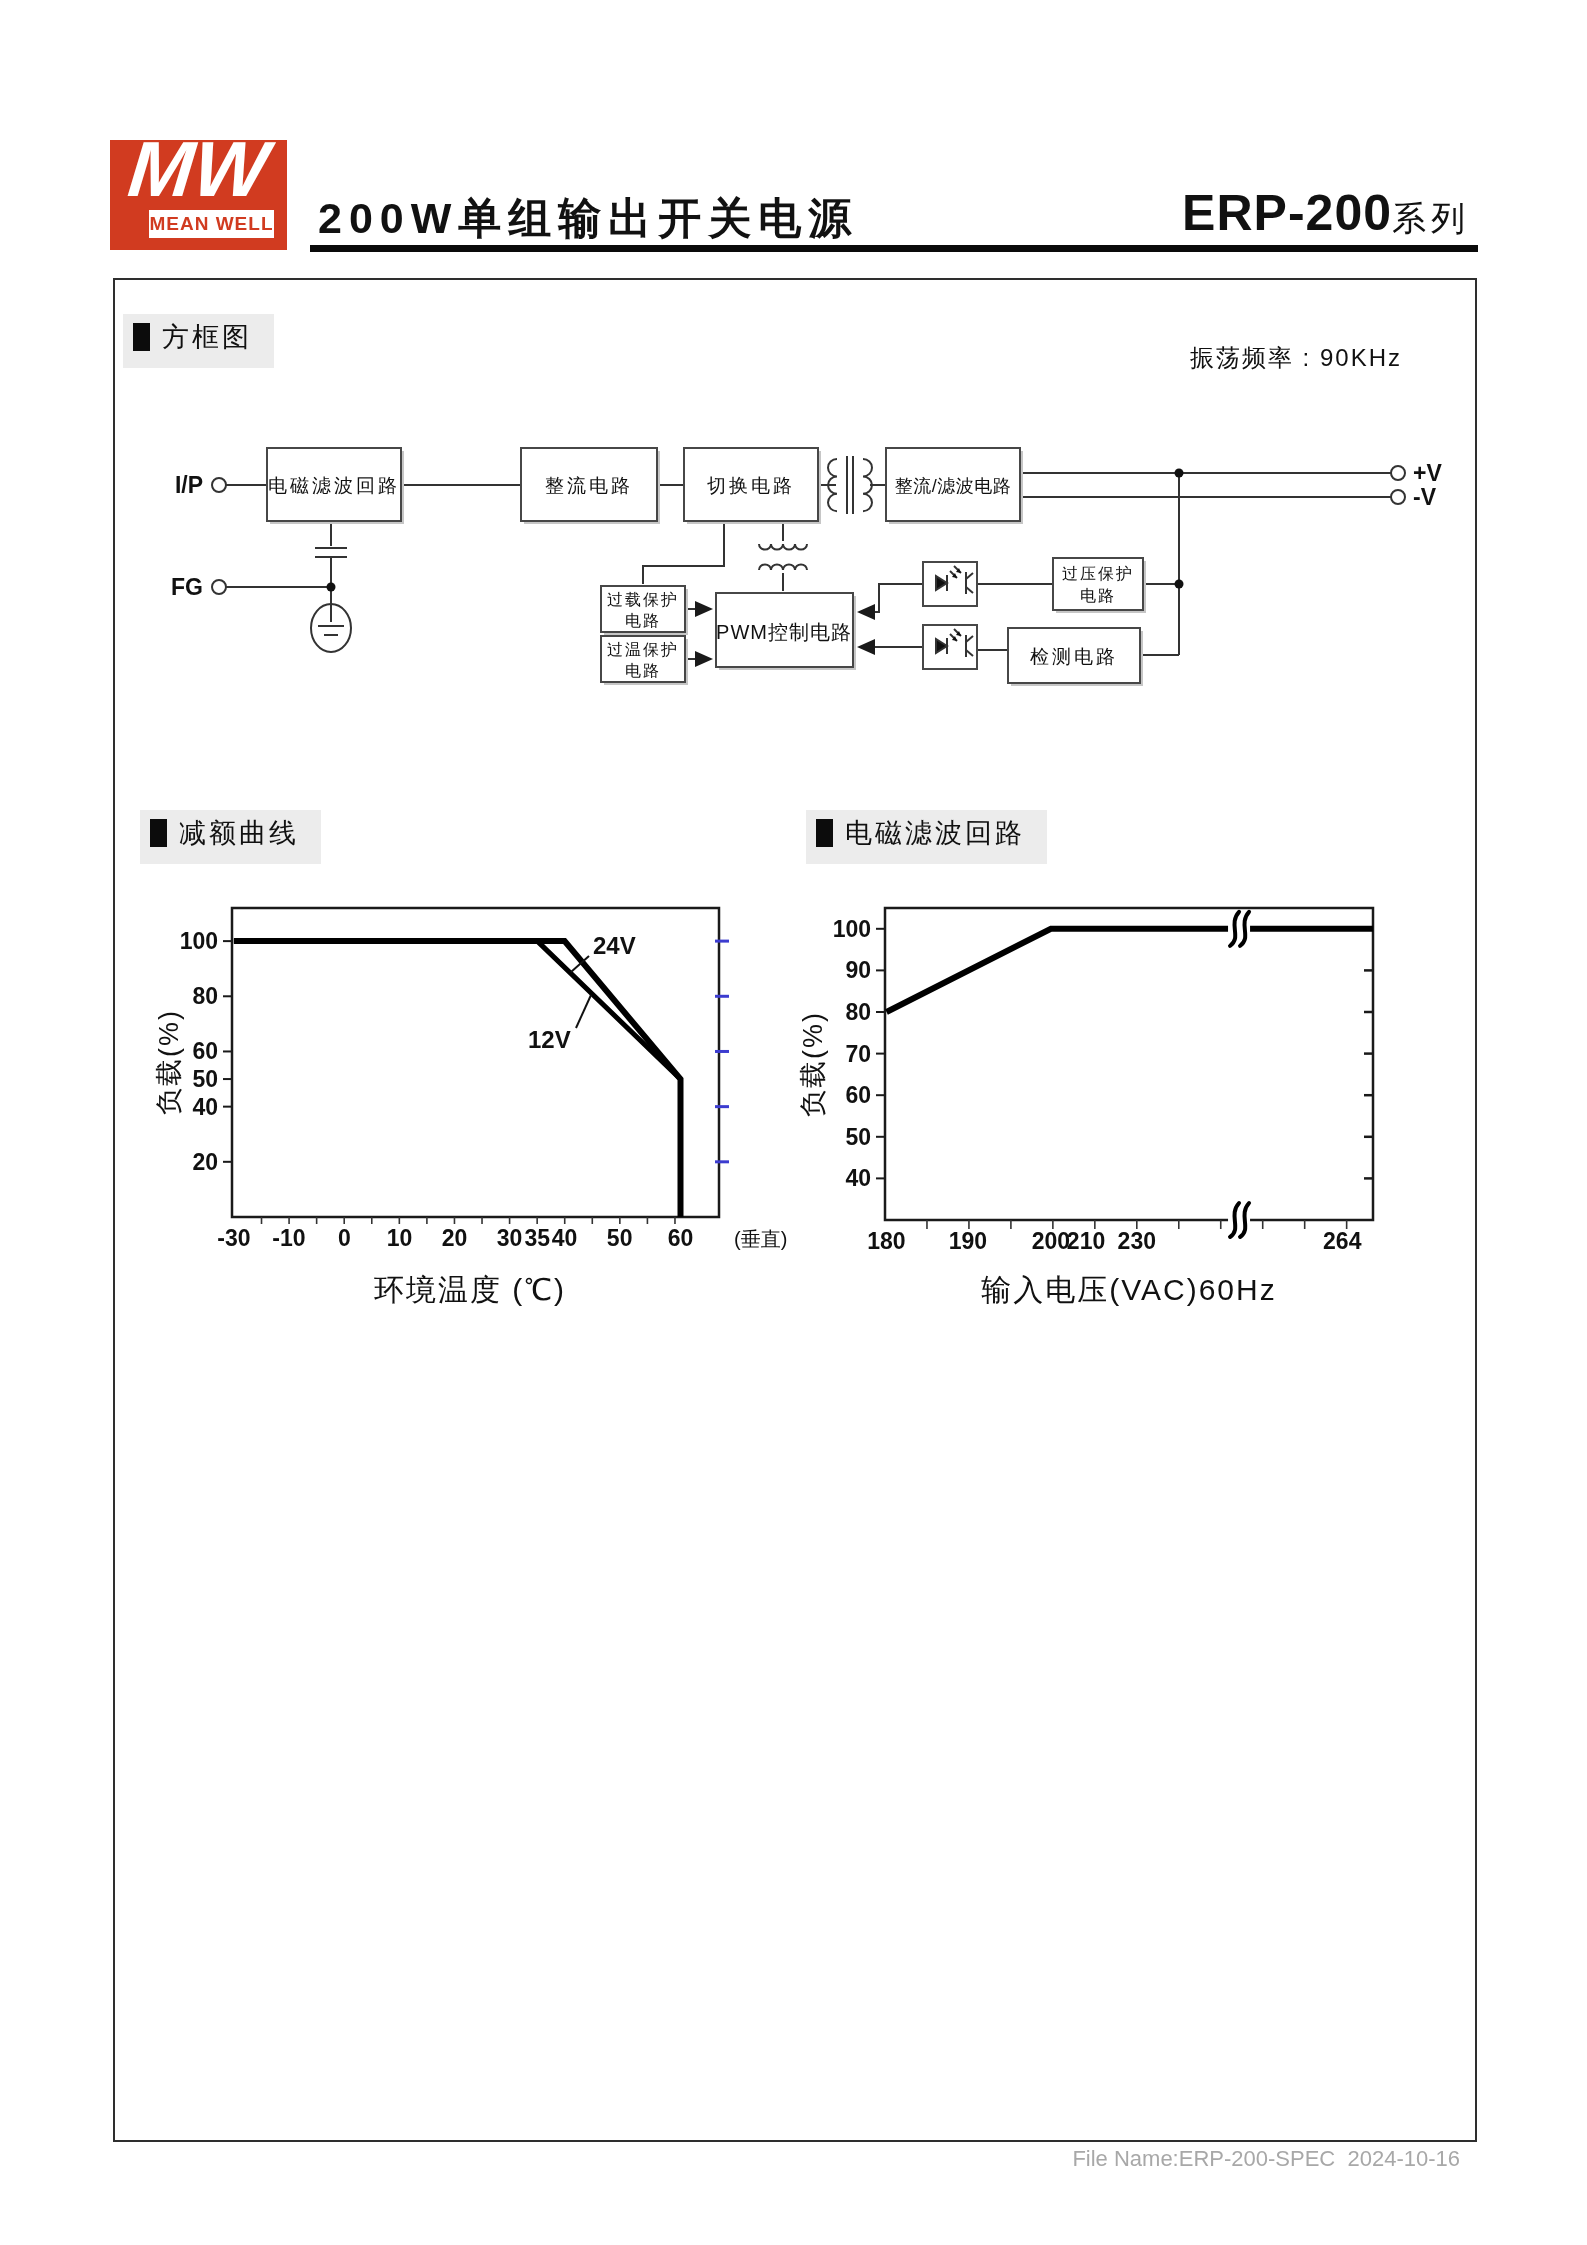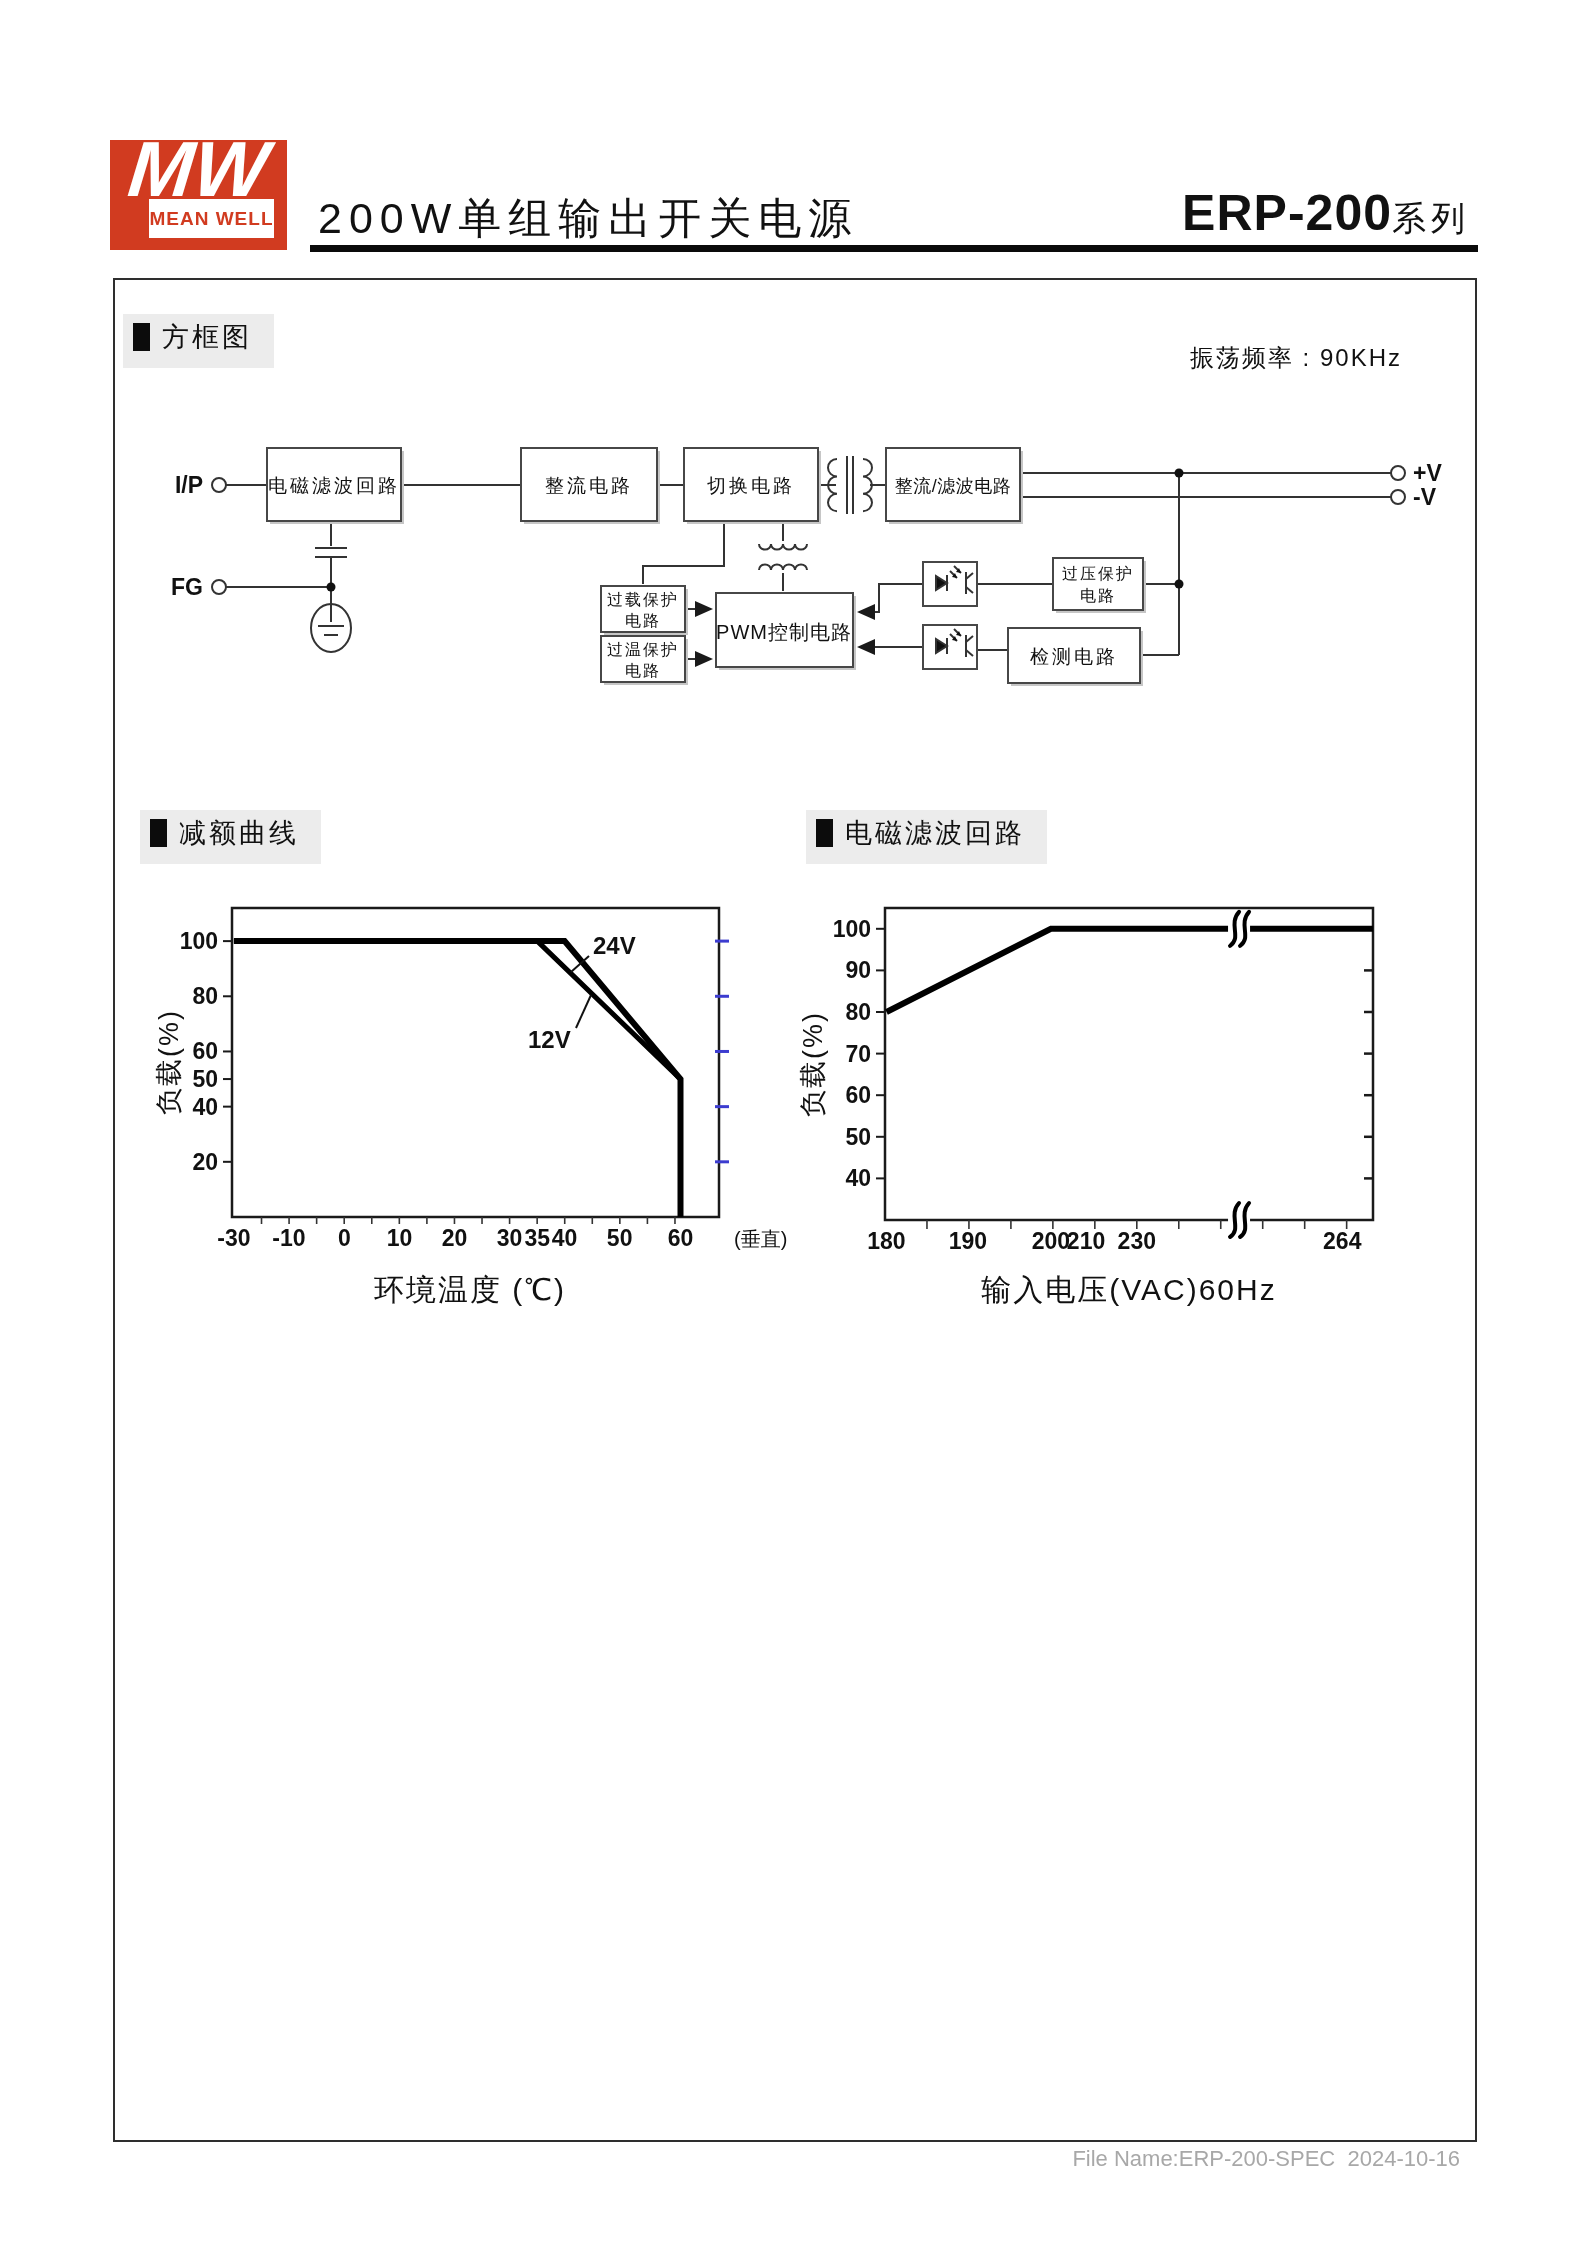--- a/index.html
+++ b/index.html
@@ -5,25 +5,25 @@
   html,body{margin:0;padding:0;background:#ffffff;}
   .page{position:relative;width:1587px;height:2245px;background:#ffffff;
         font-family:"Liberation Sans",sans-serif;overflow:hidden;color:#111;}
 
   
   .logo{position:absolute;left:110px;top:140px;width:177px;height:110px;
         background:var(--logo-red,#d13b20);}
   .logo-mw{position:absolute;top:-10px;left:0;right:0;text-align:center;
         font-size:78px;font-weight:bold;font-style:italic;color:#fff;
         transform:skewX(-6deg);letter-spacing:0px;line-height:1;}
-  .logo-strip{position:absolute;left:13px;right:13px;bottom:12px;height:39px;
+  .logo-strip{position:absolute;left:13px;right:13px;bottom:12px;height:28px;
         background:#ffffff;display:flex;align-items:center;justify-content:center;margin-left:26px;}
   .logo-strip span{color:var(--logo-red,#d13b20);font-weight:bold;font-size:19px;letter-spacing:1px;}
 
-  .doc-title{position:absolute;left:318px;top:190px;font-size:43px;font-weight:400;
+  .doc-title{position:absolute;left:318px;top:190px;font-size:43px;font-weight:700;
         letter-spacing:7px;white-space:nowrap;}
   .series{position:absolute;right:117px;top:184px;white-space:nowrap;text-align:right;}
   .series .b{font-size:50px;font-weight:800;letter-spacing:1px;text-align:center;}
   .series .s{font-size:34px;font-weight:500;letter-spacing:5px;}
   .head-rule{position:absolute;left:310px;top:245px;width:1168px;height:7px;background:#0a0a0a;}
 
   
   .frame{position:absolute;left:113px;top:278px;width:1360px;height:1860px;
          border:2px solid #2e2e2e;background:#fff;}
 

